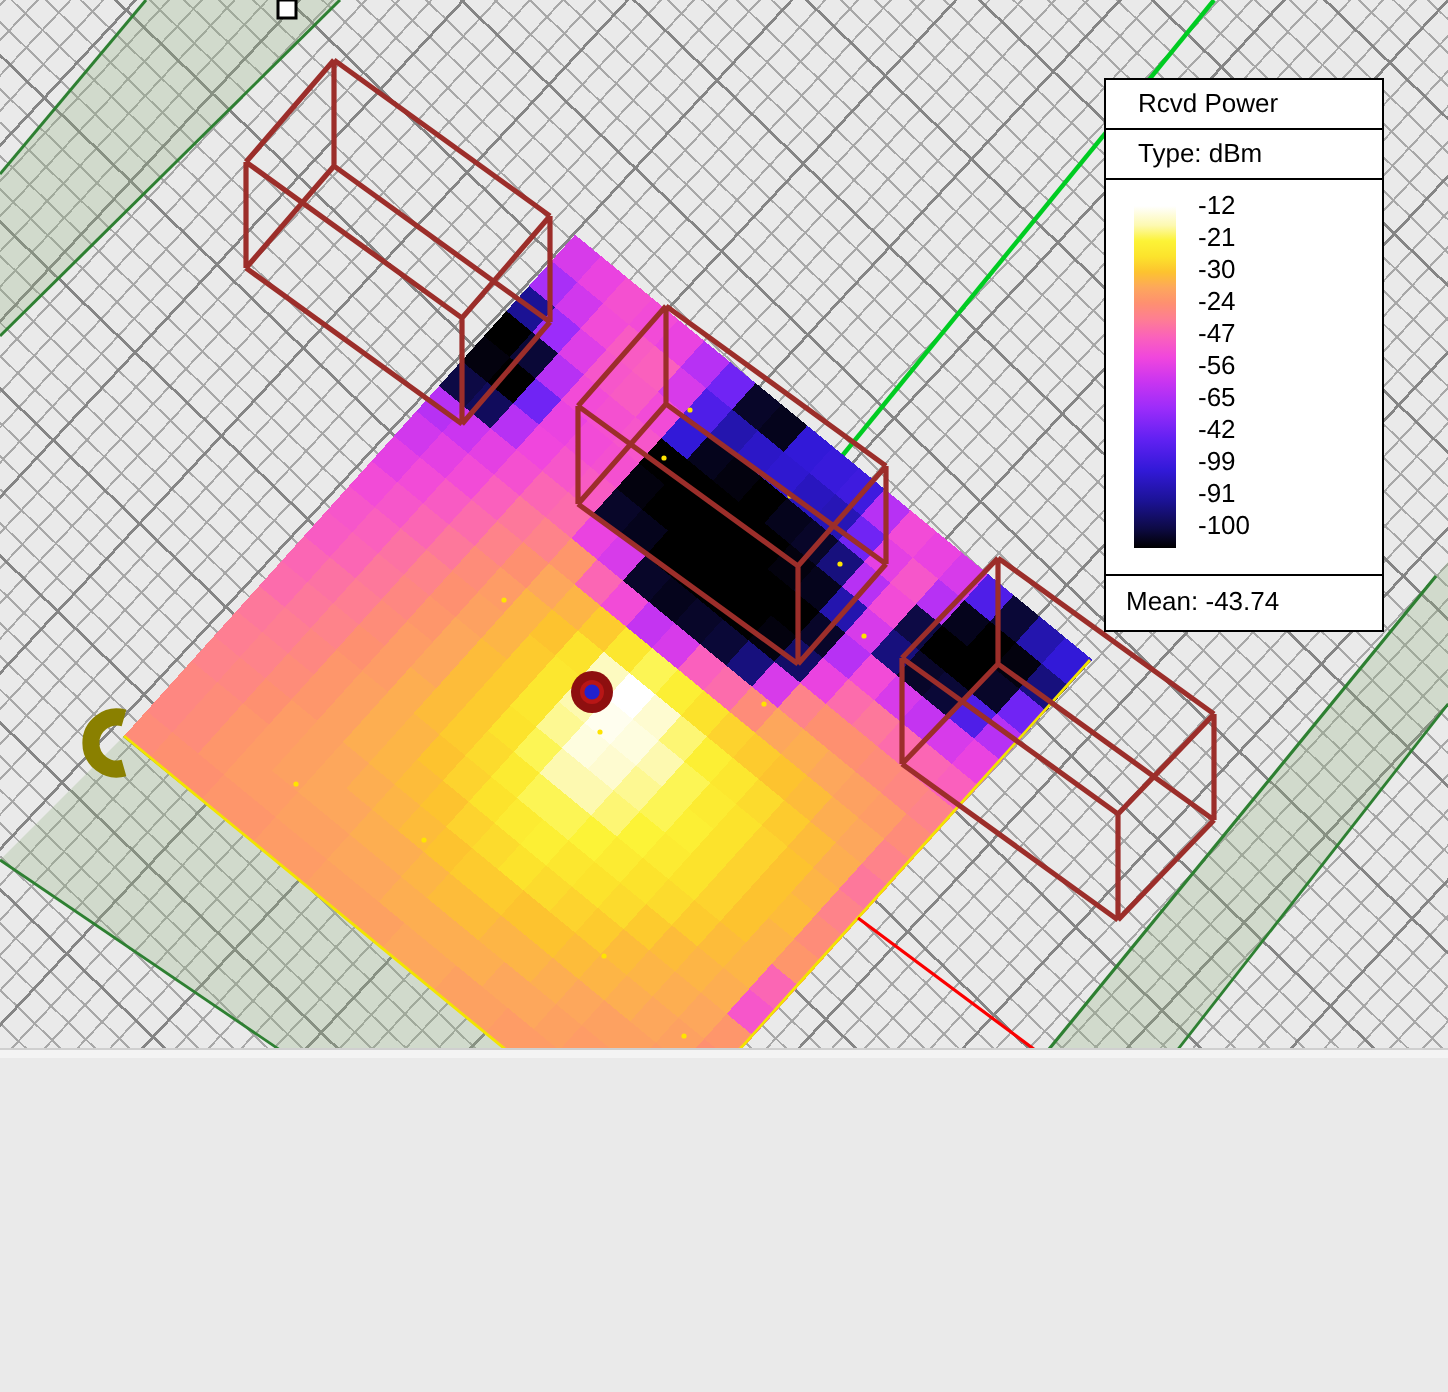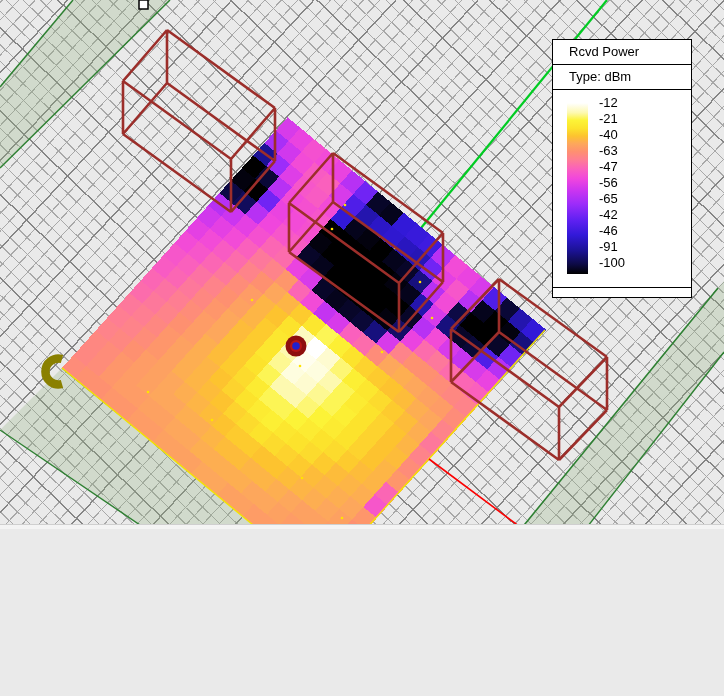--- a/index.html
+++ b/index.html
@@ -489,29 +489,30 @@
   </svg>
 
   <div class="legend">
     <div class="lg-row">Rcvd Power</div>
     <div class="lg-row">Type: dBm</div>
     <div class="lg-scale">
       <div class="lg-bar" style="background: linear-gradient(rgb(255, 255, 255) 0%, rgb(253, 249, 176) 5.7%, rgb(252, 243, 55) 10.2%, rgb(252, 227, 44) 14.8%, rgb(253, 195, 47) 19.3%, rgb(253, 167, 92) 23.9%, rgb(254, 144, 112) 28.4%, rgb(254, 126, 146) 33%, rgb(250, 96, 189) 38.6%, rgb(240, 70, 221) 44.3%, rgb(203, 53, 240) 51.1%, rgb(156, 44, 250) 59.1%, rgb(97, 33, 242) 68.2%, rgb(50, 25, 216) 77.3%, rgb(27, 18, 148) 86.4%, rgb(13, 10, 69) 94.3%, rgb(0, 0, 0) 100%);"></div>
       <div class="lg-ticks" id="lg-ticks">
           <div>-12</div>
           <div>-21</div>
-          <div>-40</div>
-          <div>-63</div>
+          <div>-30</div>
+          <div>-24</div>
           <div>-47</div>
           <div>-56</div>
           <div>-65</div>
           <div>-42</div>
-          <div>-46</div>
+          <div>-99</div>
           <div>-91</div>
           <div>-100</div>
         </div>
     </div>
     <div class="lg-stats">
+      <div>Mean: -43.74</div>
     </div>
   </div>
 
   <div class="bottom-strip"></div>
 </div>
 
 </body></html>

